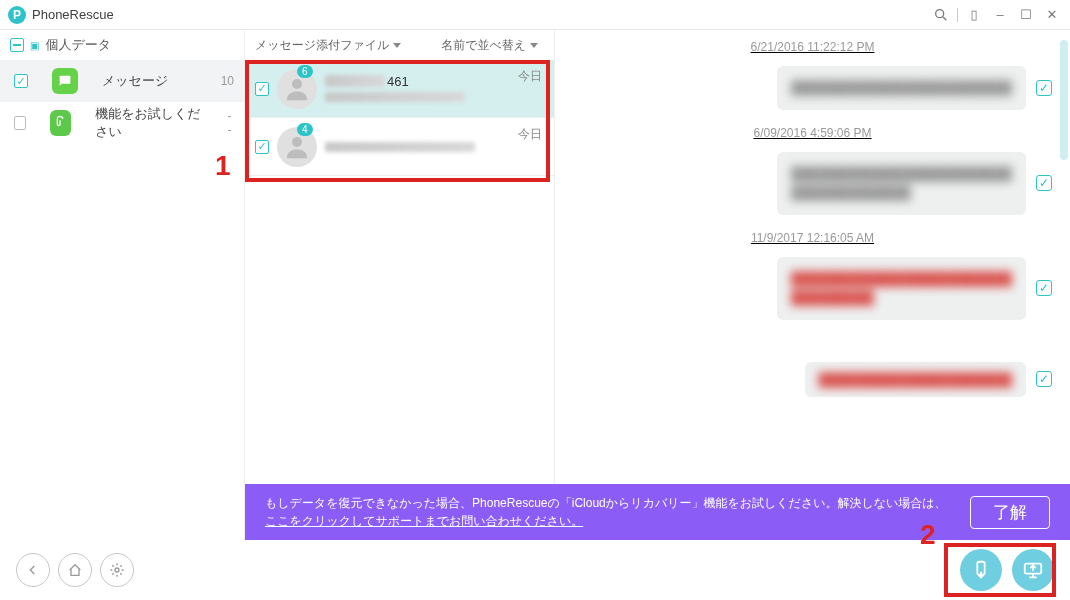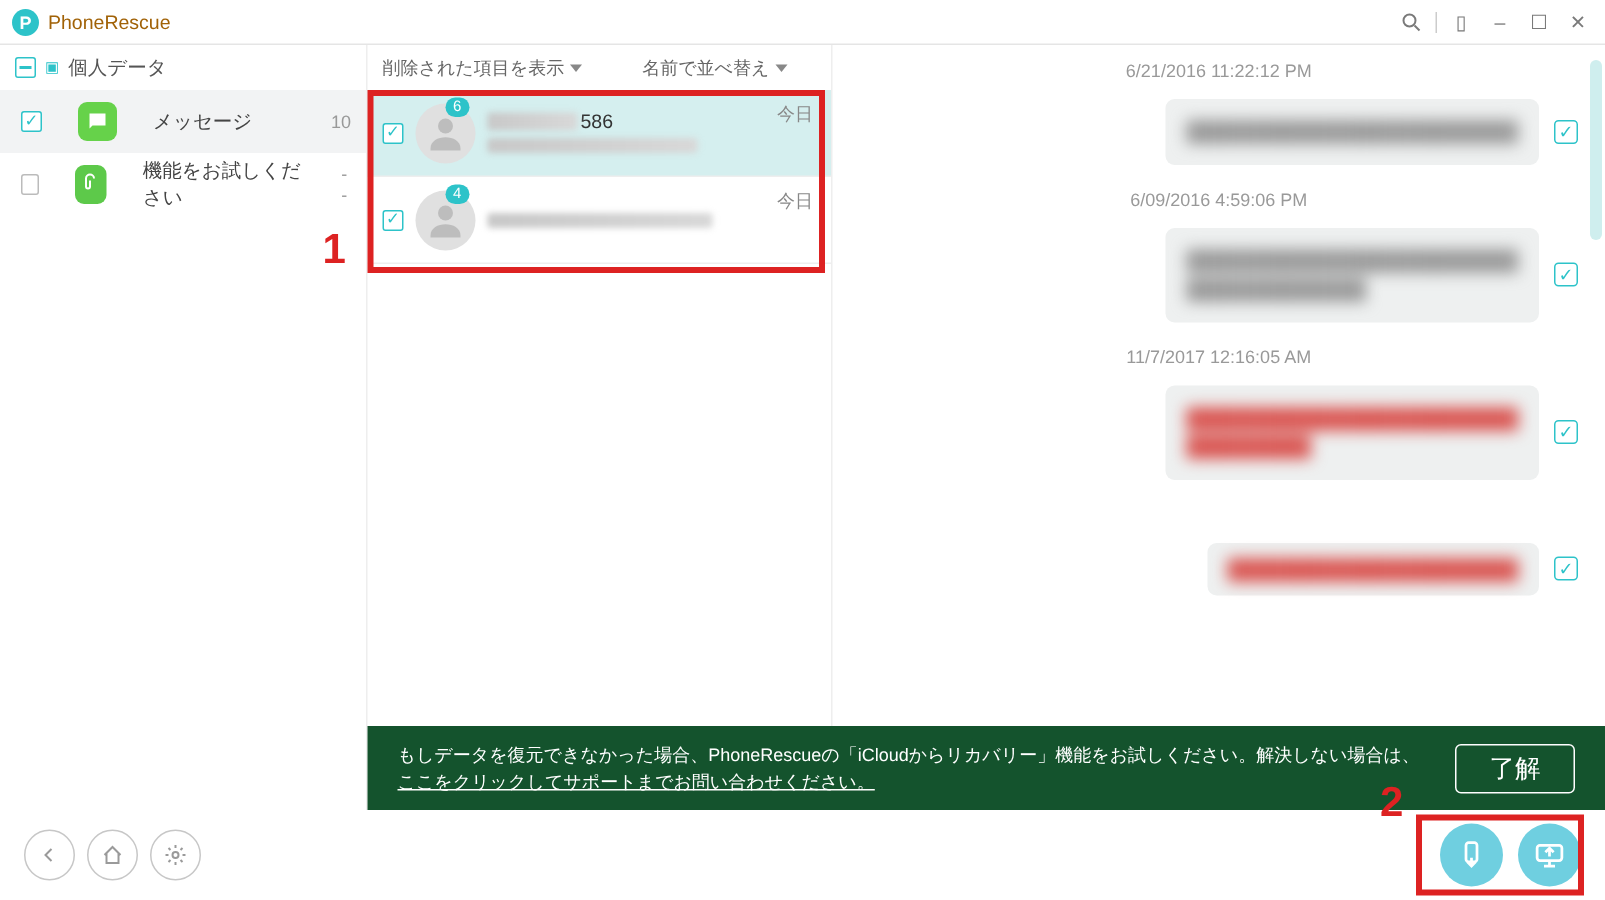--- a/index.html
+++ b/index.html
@@ -1,30 +1,30 @@
 <!DOCTYPE html>
 <html><head>
 <meta charset="utf-8">
 <style>
 * { margin: 0; padding: 0; box-sizing: border-box; font-family: "Segoe UI", "Hiragino Sans", "Yu Gothic", sans-serif; }
 body { width: 1070px; height: 600px; background: #fff; overflow: hidden; position: relative; }
 
 
 .titlebar { height: 30px; display: flex; align-items: center; padding: 0 8px; border-bottom: 1px solid #e5e5e5; }
 .titlebar .logo { width: 18px; height: 18px; border-radius: 50%; background: #2dc3c9; color: #fff; display: flex; align-items: center; justify-content: center; font-weight: bold; font-size: 12px; margin-right: 6px; }
-.titlebar .title { color: #a16207; font-size: 13px; }
+.titlebar .title { color: #404040; font-size: 13px; }
 .titlebar .right { margin-left: auto; display: flex; align-items: center; gap: 6px; }
 .titlebar .icon { width: 20px; height: 20px; display: flex; align-items: center; justify-content: center; color: #7a7a7a; font-size: 13px; cursor: default; }
 .titlebar .divider { width: 1px; height: 14px; background: #ccc; }
 
 
 .main { display: flex; height: calc(100% - 30px - 60px); }
 .sidebar { width: 245px; border-right: 1px solid #eee; }
 .midcol { width: 310px; border-right: 1px solid #eee; display: flex; flex-direction: column; position: relative; }
-.rightcol { flex: 1; padding: 0 10px; display: flex; flex-direction: column; align-items: center; overflow: hidden; position: relative; }
+.rightcol { flex: 1; padding: 0 10px; display: flex; flex-direction: column; align-items: center; overflow: hidden; position: relative; text-decoration: underline; }
 
 
 .sidebar .group { height: 30px; display: flex; align-items: center; padding: 0 10px; font-size: 13px; color: #555; gap: 6px; }
 .cbx { width: 14px; height: 14px; border: 1px solid #2dc3c9; border-radius: 2px; display: inline-flex; align-items: center; justify-content: center; background: #fff; }
 .cbx.checked::after { content: "✓"; color: #2dc3c9; font-size: 11px; line-height: 1; }
 .cbx.minus { border-color: #2dc3c9; }
 .cbx.minus::after { content: ""; width: 8px; height: 2px; background: #2dc3c9; }
 .cbx.empty { border-color: #bbb; }
 .sidebar .item { height: 42px; display: flex; align-items: center; padding: 0 10px 0 14px; font-size: 13px; color: #444; gap: 24px; }
 .sidebar .item.selected { background: #f2f3f4; }
@@ -60,21 +60,21 @@
 .msg-ts { color: #999; font-size: 12px; margin-top: 10px; }
 .msg-bubble { max-width: 300px; background: #eef0f0; border-radius: 6px; padding: 12px 14px; margin: 12px 0 6px auto; align-self: flex-end; position: relative; }
 .msg-bubble .blur-content { filter: blur(5px); color: #999; font-size: 13px; line-height: 1.5; }
 .msg-bubble.red .blur-content { color: #d9534f; }
 .msg-check { width: 16px; height: 16px; border: 1.5px solid #2dc3c9; border-radius: 3px; display: inline-flex; align-items: center; justify-content: center; position: absolute; right: -26px; top: 50%; transform: translateY(-50%); }
 .msg-check::after { content: "✓"; color: #2dc3c9; font-size: 12px; }
 .msg-wrap { width: 100%; display: flex; flex-direction: column; align-items: center; position: relative; }
 .msg-row { width: 100%; display: flex; justify-content: flex-end; align-items: center; padding-right: 34px; position: relative; }
 
 
-.banner { position: absolute; left: 245px; right: 0; bottom: 60px; height: 56px; background: #14532d; color: #fff; display: flex; align-items: center; padding: 12px 20px; font-size: 12px; }
+.banner { position: absolute; left: 245px; right: 0; bottom: 60px; height: 56px; background: #8b5cf6; color: #fff; display: flex; align-items: center; padding: 12px 20px; font-size: 12px; }
 .banner .btxt { flex: 1; line-height: 1.5; }
 .banner a { color: #fff; text-decoration: underline; }
 .banner .ok-btn { border: 1px solid #fff; border-radius: 4px; padding: 4px 22px; font-size: 17px; margin-left: 14px; cursor: pointer; }
 
 
 .footer { position: absolute; left: 0; right: 0; bottom: 0; height: 60px; display: flex; align-items: center; padding: 0 16px; background: #fff; }
 .circ-btn { width: 34px; height: 34px; border: 1.5px solid #c7c7c7; border-radius: 50%; display: flex; align-items: center; justify-content: center; margin-right: 8px; color: #9a9a9a; }
 .circ-btn svg { width: 16px; height: 16px; stroke: #9a9a9a; fill: none; stroke-width: 2; }
 .footer .status { position: absolute; left: 50%; transform: translateX(-50%); font-size: 14px; color: #444; }
 .footer .status .num { color: #2dc3c9; }
@@ -133,21 +133,21 @@
           </svg>
       </span>
       <span>機能をお試しください</span>
       <span class="count">--</span>
     </div>
   </div>
 
   <div class="midcol">
     <div class="mid-header">
       <div class="hlink">
-        <span>削除された項目を表示</span>
+        <span>メッセージ添付ファイル</span>
         <span class="tri-down"></span>
       </div>
       <div class="hlink">
         <span>名前で並べ替え</span>
         <span class="tri-down"></span>
       </div>
     </div>
 
     <div class="conv-list">
       <div class="conv-row active">
@@ -155,21 +155,21 @@
         <div class="avatar">
           <svg viewBox="0 0 24 24">
               <circle cx="12" cy="8" r="4"></circle>
               <path d="M4 20c0-4 4-6 8-6s8 2 8 6v1H4z"></path>
             </svg>
           <span class="badge">6</span>
         </div>
         <div class="conv-info">
           <div class="conv-title">
             <span class="blur-bar" style="width:60px;height:12px;display:inline-block;"></span>
-            <span>586</span>
+            <span>461</span>
           </div>
           <div class="conv-sub">
             <span class="blur-bar" style="width:140px;height:10px;display:inline-block;"></span>
           </div>
         </div>
         <div class="conv-date">今日</div>
       </div>
 
       <div class="conv-row">
         <span class="cbx checked"></span>
@@ -204,21 +204,21 @@
       </div>
 
       <div class="msg-ts">6/09/2016 4:59:06 PM</div>
       <div class="msg-row">
         <div class="msg-bubble">
           <div class="blur-content">████████████████████████<br>█████████████</div>
           <span class="msg-check"></span>
         </div>
       </div>
 
-      <div class="msg-ts">11/7/2017 12:16:05 AM</div>
+      <div class="msg-ts">11/9/2017 12:16:05 AM</div>
       <div class="msg-row">
         <div class="msg-bubble red">
           <div class="blur-content">████████████████████████<br>█████████</div>
           <span class="msg-check"></span>
         </div>
       </div>
 
       <div class="msg-row" style="margin-top:24px;">
         <div class="msg-bubble red" style="padding:8px 14px;">
           <div class="blur-content">█████████████████████</div>

